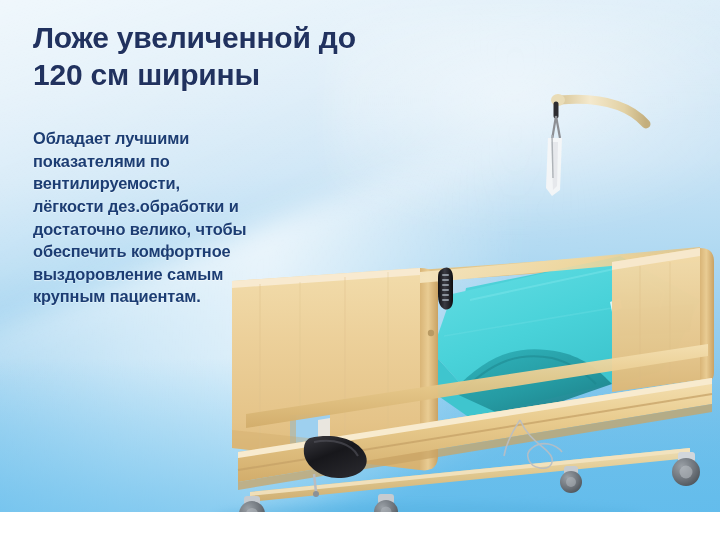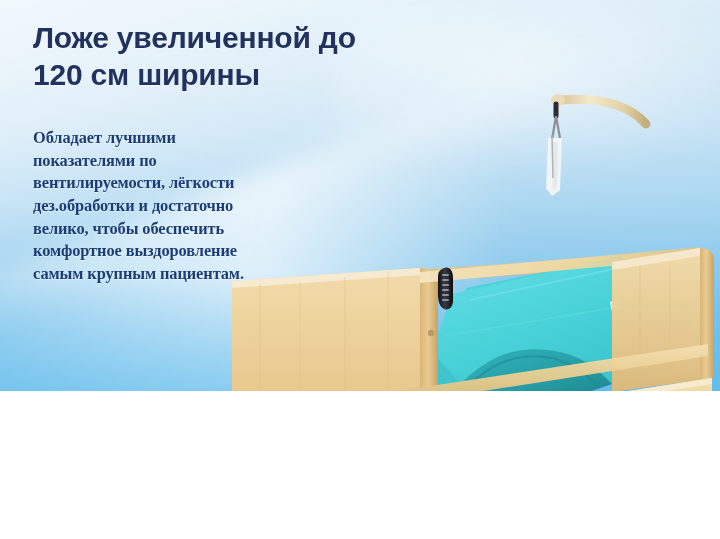--- a/index.html
+++ b/index.html
@@ -3,21 +3,21 @@
 <meta charset="utf-8">
 <style>
   html, body {
     margin: 0;
     padding: 0;
     background: #ffffff;
   }
   #stage {
     position: relative;
     width: 720px;
-    height: 391px;
+    height: 512px;
     overflow: hidden;
     font-family: "Liberation Sans", sans-serif;
     background: #cfe6f6;
   }
 
   
   .bg-base {
     position: absolute;
     inset: 0;
     background: linear-gradient(178deg,
@@ -84,21 +84,20 @@
     position: absolute;
     left: 33px;
     top: 127px;
     width: 215px;
     color: #1c3d73;
     font-size: 16.4px;
     font-weight: bold;
     line-height: 1.38;
     letter-spacing: -0.1px;
     text-shadow: 0 1px 1px rgba(255,255,255,0.5);
-    font-family: Liberation Serif, serif;
   }
 
   
   #bed {
     position: absolute;
     left: 0; top: 0;
     width: 720px;
     height: 539px;
     pointer-events: none;
   }

